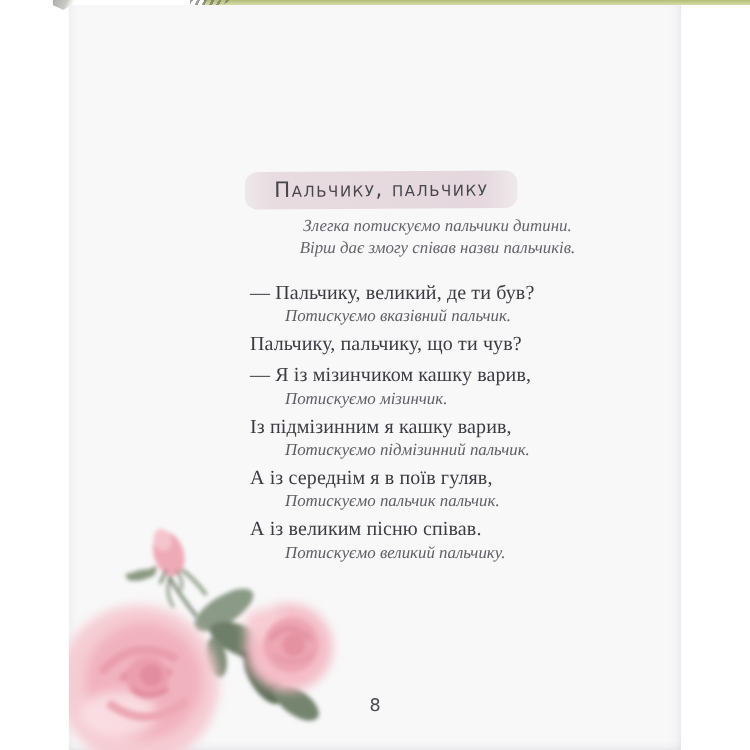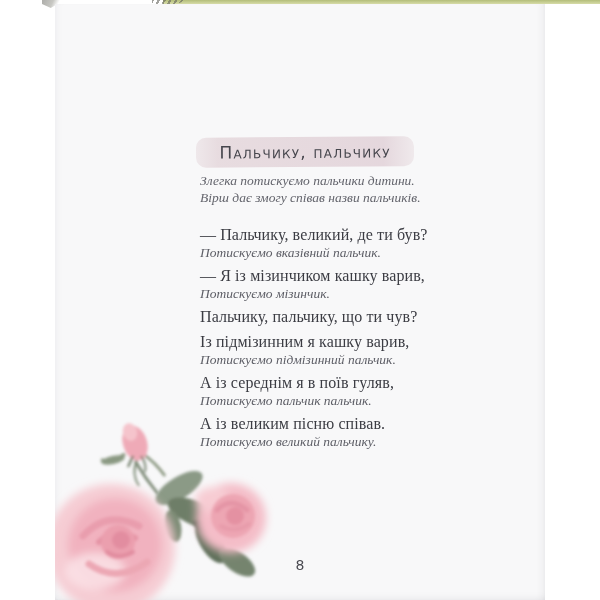--- a/index.html
+++ b/index.html
@@ -43,27 +43,27 @@
     display: flex; align-items: center; justify-content: center;
   }
   .title-text {
     font-family: "DejaVu Sans", sans-serif;
     font-variant: small-caps; letter-spacing: 1.2px;
     font-size: 17px; color: #46464d; white-space: nowrap;
   }
 
   .intro {
     position: absolute; left: 145px; top: 168px; width: 300px;
-    font-style: italic; font-size: 13.5px; line-height: 17px; color: #63646c;
+    font-style: italic; font-size: 13.5px; line-height: 17px; color: #63646c; text-align: center;
   }
 
   .poem { position: absolute; left: 145px; top: 222px; width: 310px; }
   .stanza { margin-bottom: 7px; }
   .poem-line { font-size: 16px; line-height: 18px; color: #3b3c43; letter-spacing: .1px; }
-  .poem-instr { font-style: italic; font-size: 13.5px; line-height: 15px; margin-top: 1px; color: #5d5e66; }
+  .poem-instr { font-style: italic; font-size: 13.5px; line-height: 15px; margin-top: 1px; color: #5d5e66; margin-left: 28px; }
 
   .page-number {
     position: absolute; left: 0; top: 553px; width: 100%; text-align: center;
     font-family: "DejaVu Sans", sans-serif; font-size: 14px; color: #4b4b52; z-index: 3;
   }
 
   .rose-illustration { position: absolute; left: 0; bottom: 0; width: 220px; height: 186px; z-index: 2; }
 </style>
 </head>
 <body>
@@ -84,25 +84,25 @@
       <div>Злегка потискуємо пальчики дитини.</div>
       <div>Вірш дає змогу співав назви пальчиків.</div>
     </div>
 
     <div class="poem">
       <div class="stanza">
         <div class="poem-line">— Пальчику, великий, де ти був?</div>
         <div class="poem-instr">Потискуємо вказівний пальчик.</div>
       </div>
       <div class="stanza">
+        <div class="poem-line">Пальчику, пальчику, що ти чув?</div>
+      </div>
+      <div class="stanza">
         <div class="poem-line">— Я із мізинчиком кашку варив,</div>
         <div class="poem-instr">Потискуємо мізинчик.</div>
-      </div>
-      <div class="stanza">
-        <div class="poem-line">Пальчику, пальчику, що ти чув?</div>
       </div>
       <div class="stanza">
         <div class="poem-line">Із підмізинним я кашку варив,</div>
         <div class="poem-instr">Потискуємо підмізинний пальчик.</div>
       </div>
       <div class="stanza">
         <div class="poem-line">А із середнім я в поїв гуляв,</div>
         <div class="poem-instr">Потискуємо пальчик пальчик.</div>
       </div>
       <div class="stanza">

